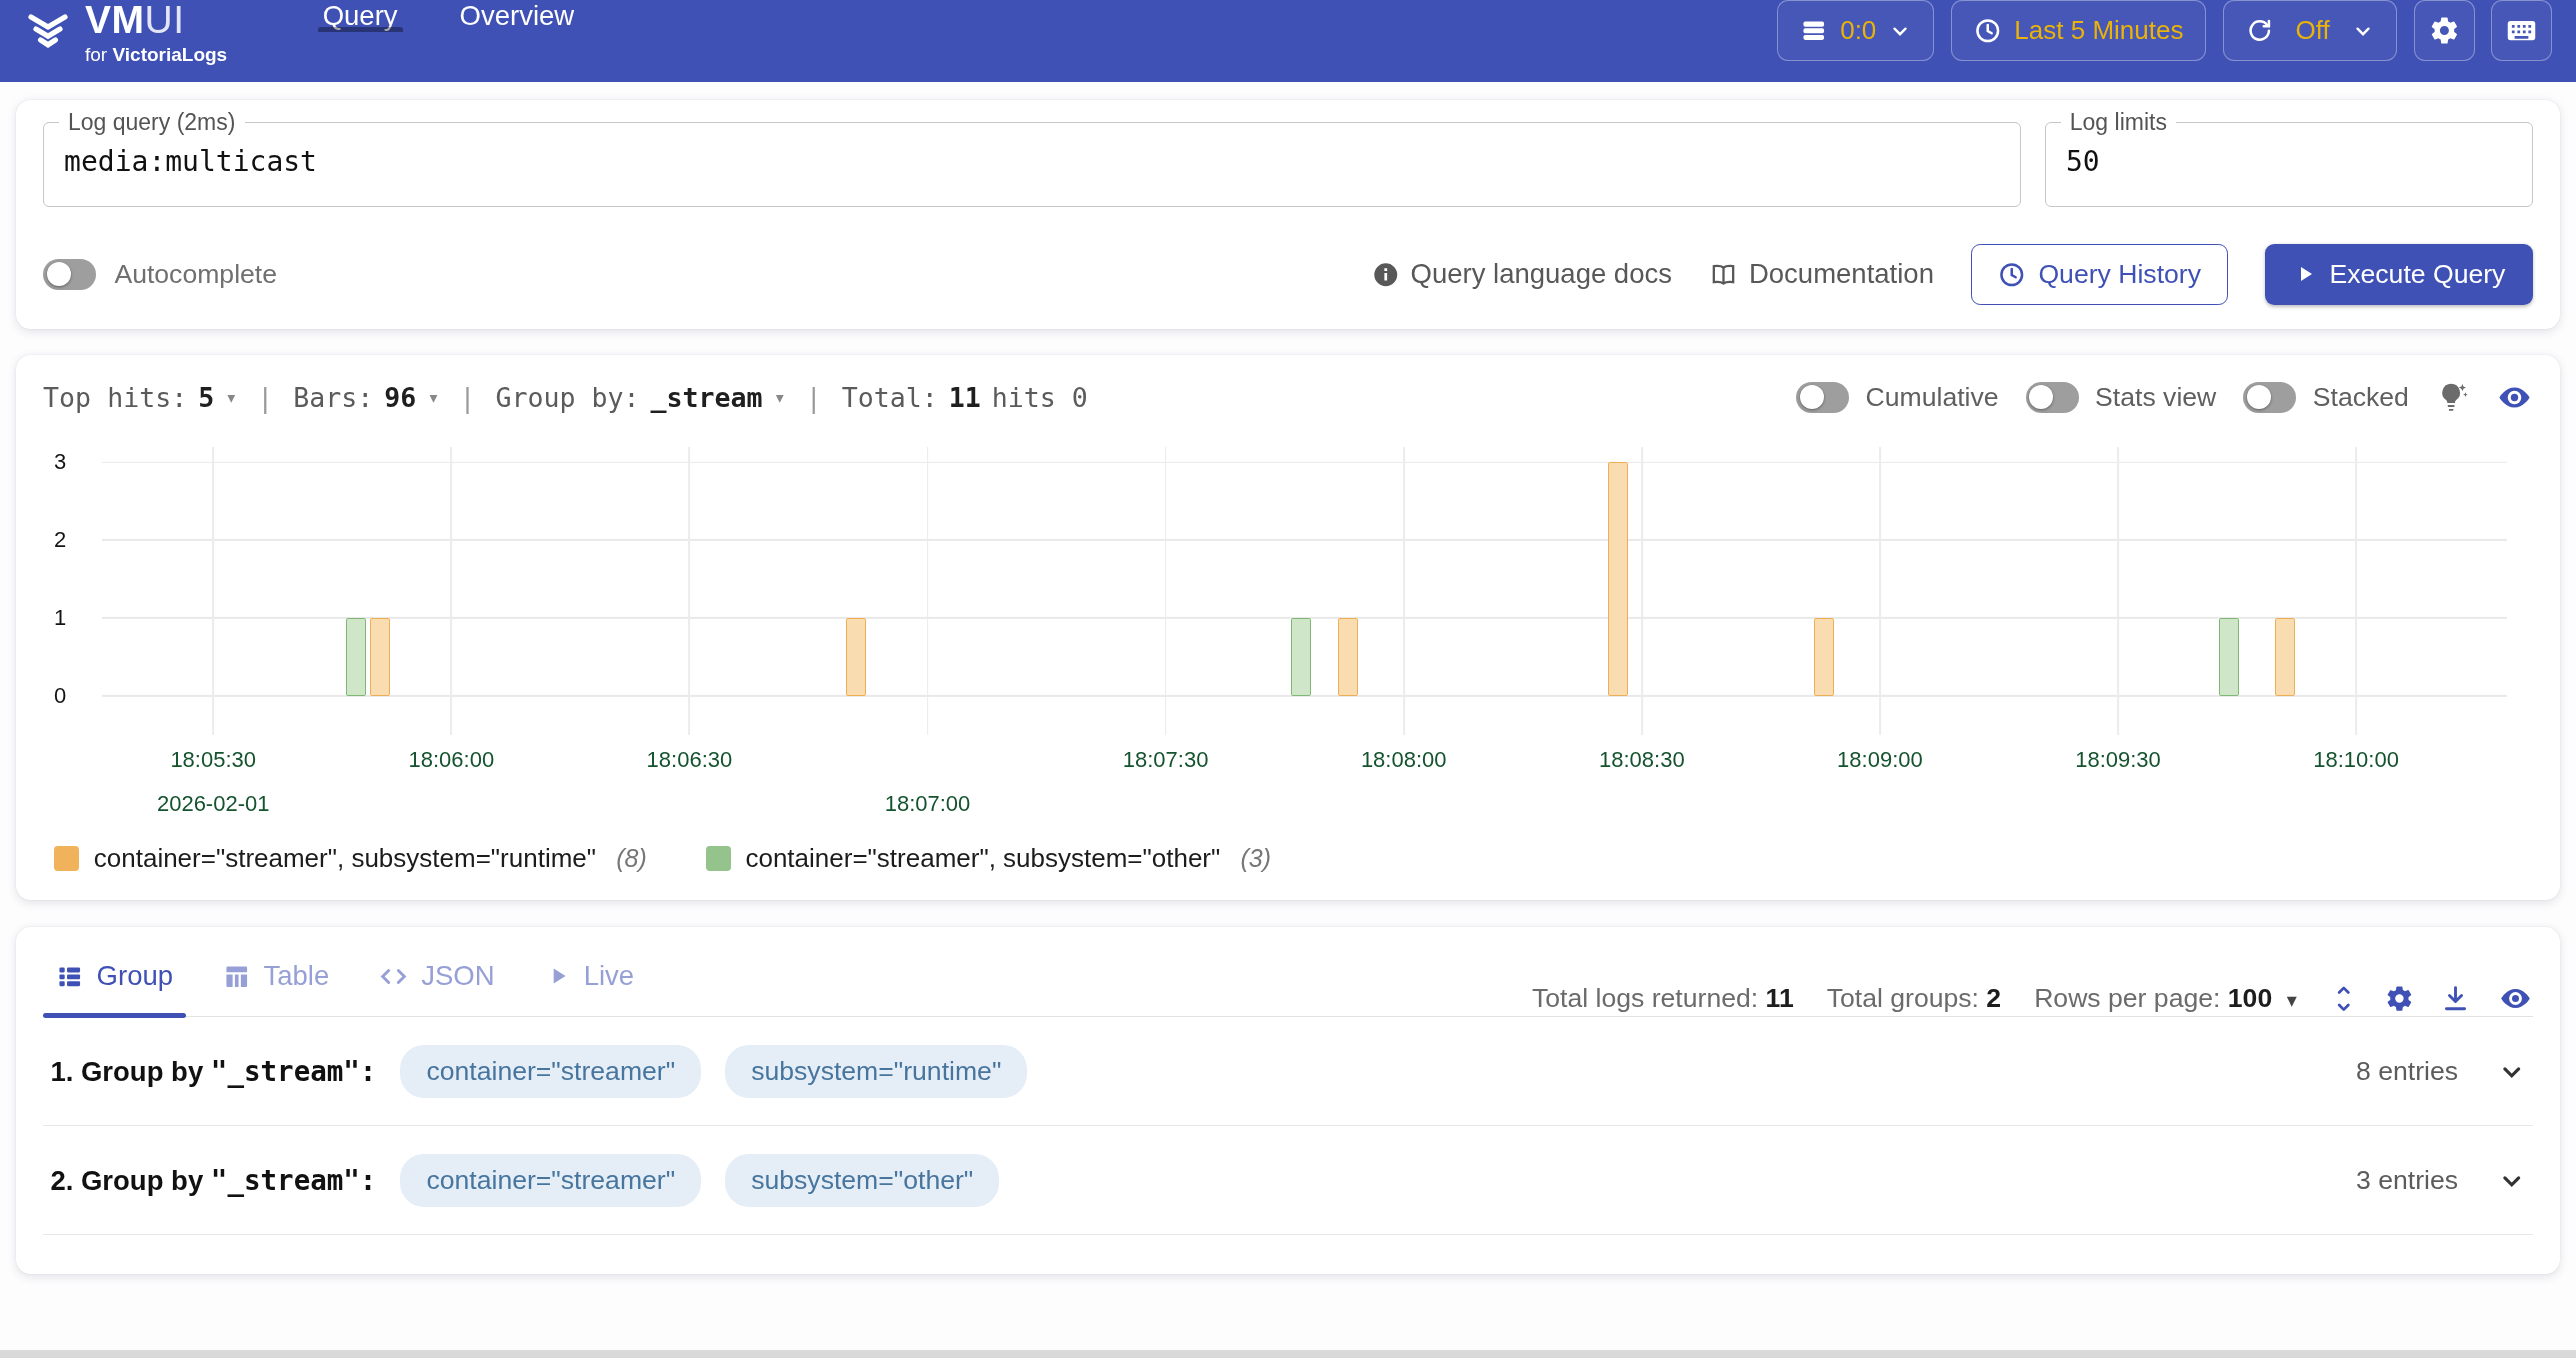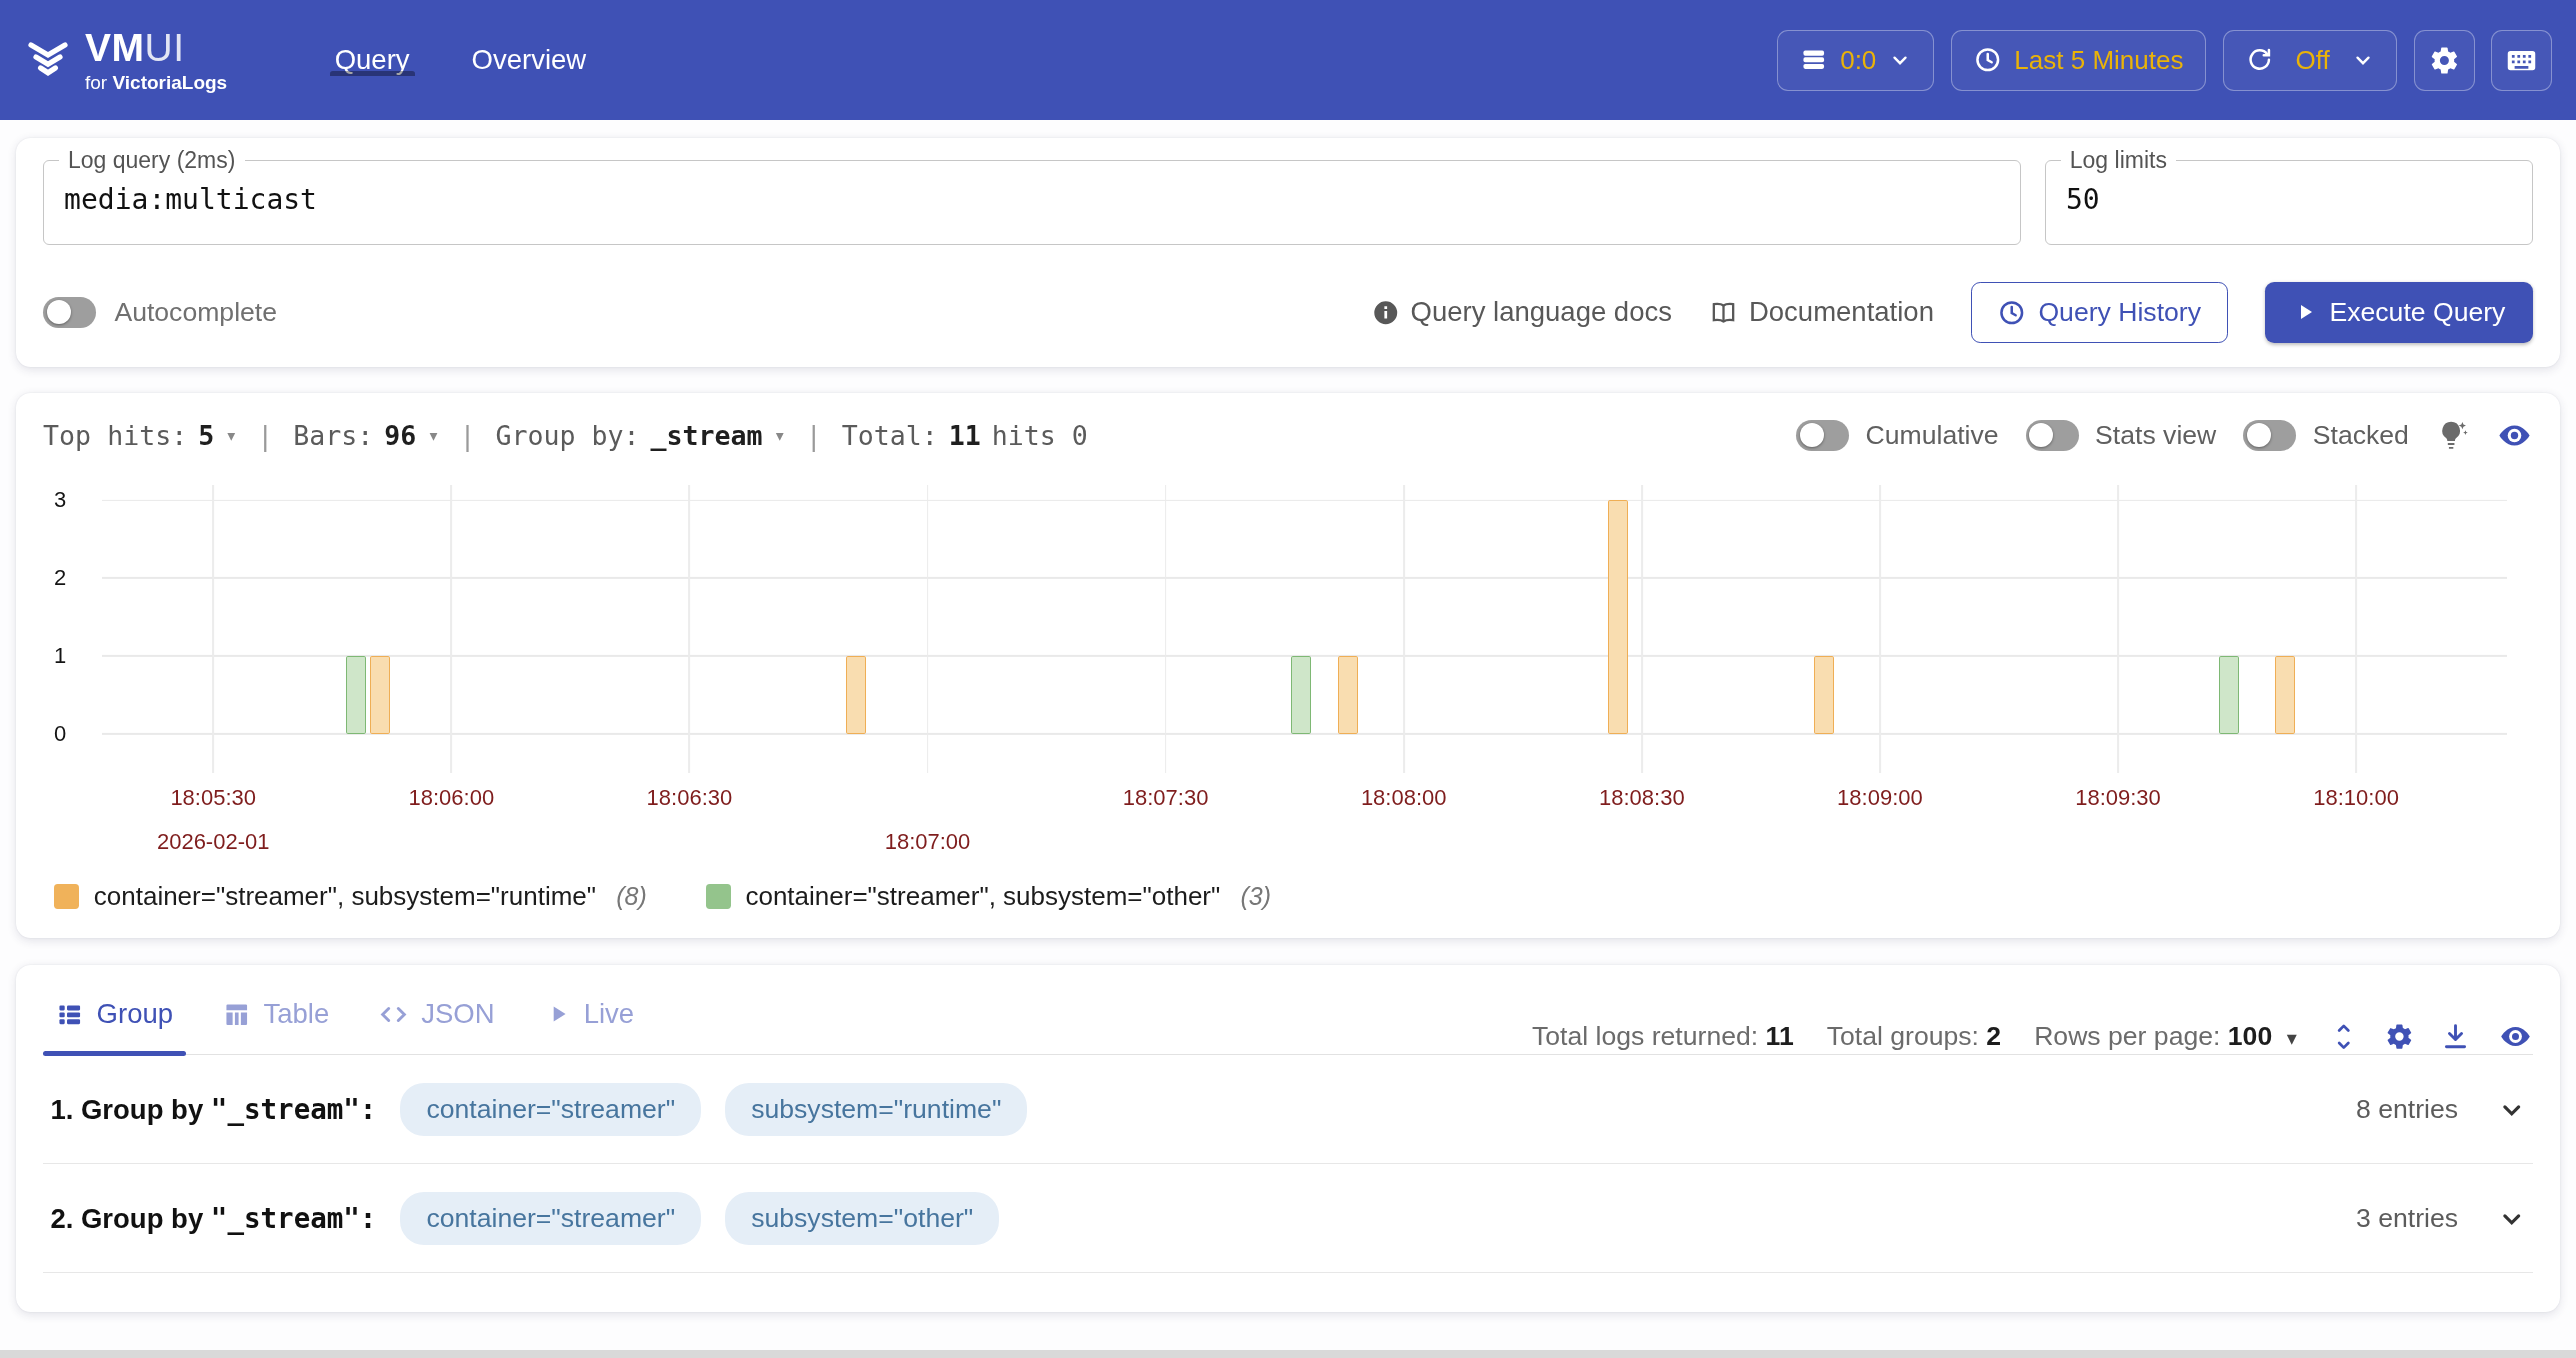--- a/index.html
+++ b/index.html
@@ -1,20 +1,20 @@
 <!DOCTYPE html>
 <html style="font-size:14.7px"><head>
 <meta charset="utf-8">
 <style>
   * { margin:0; padding:0; box-sizing:border-box; }
   html,body { width:2576px; height:1359px; background:#fdfdfe; font-family:"Liberation Sans",sans-serif; overflow:hidden; }
   .mono { font-family:"DejaVu Sans Mono",monospace; }
 
   
-  .navbar { height:120px; background:#3F51B5; display:flex; align-items:center; padding:0 24px; color:#fff;gap:12px; }
+  .navbar { height:82px; background:#3F51B5; display:flex; align-items:flex-start; padding:0 24px; color:#fff; }
   .logo { display:flex; align-items:center; gap:13px; padding-right:27.5px; }
   .logo-text { display:flex; flex-direction:column; line-height:1; }
   .logo-title { font-size:39px; letter-spacing:0.5px; }
   .logo-title b { font-weight:700; }
   .logo-title .lt { font-weight:300; opacity:.85; }
   .logo-sub { font-size:19px; margin-top:5.5px; font-weight:300; }
   .logo-sub b { font-weight:700; }
   .nav-tabs { display:flex; margin-left:37px; }
   .nav-tab { position:relative; display:flex; align-items:center; padding:0 31px; font-size:27.5px; font-weight:500; cursor:pointer; }
   .nav-tab.active::after { content:""; position:absolute; left:26px; right:26px; bottom:0; height:5.5px; background:rgba(0,0,0,.35); border-radius:2.8px 2.8px 0 0; }
@@ -55,21 +55,21 @@
   .ctl-sep { color:#9a9a9a; }
   .ctl-right { display:flex; align-items:center; gap:27px; }
   .toggle-group { display:flex; align-items:center; gap:16.5px; font-size:26.6px; color:#5f5f5f; }
   .icon-btn { background:none; border:none; cursor:pointer; display:flex; align-items:center; }
 
   .chart-wrap { margin-top:31px; }
   .chart-plot { position:relative; margin-left:59px; margin-right:26px; height:249px; }
   .hgrid { position:absolute; left:0; right:0; height:1.8px; background:#e9e9e9; transform:translateY(0.9px); }
   .vgrid { position:absolute; top:0; bottom:-39px; width:1.8px; background:#ececec; transform:translateX(-0.9px); }
   .ylabel { position:absolute; left:-48px; transform:translateY(50%); font-size:22px; color:#141414; }
-  .xlabel { position:absolute; top:calc(100% + 51px); transform:translateX(-50%); font-size:22px; color:#7f1d1d; white-space:nowrap; }
+  .xlabel { position:absolute; top:calc(100% + 51px); transform:translateX(-50%); font-size:22px; color:#14532d; white-space:nowrap; }
   .xlabel.date { top:calc(100% + 95px); }
   .bar { position:absolute; bottom:0; width:20px; transform:translateX(-50%); border:1.8px solid; border-radius:1.8px; }
   .legend { display:flex; align-items:center; gap:59px; margin-top:147px; margin-left:11px; }
   .legend-item { display:flex; align-items:center; gap:14.7px; font-size:26px; color:#1c1c1c; cursor:pointer; }
   .legend-swatch { width:25px; height:25px; border-radius:3.7px; }
   .legend-count { font-style:italic; color:#777; margin-left:5.5px; font-size:25px; }
 
   
   .results-card { margin-top:27.5px; padding:9.2px 27.5px 39px; }
   .results-head { display:flex; align-items:flex-end; justify-content:space-between; border-bottom:1.8px solid #e2e2e2; }

